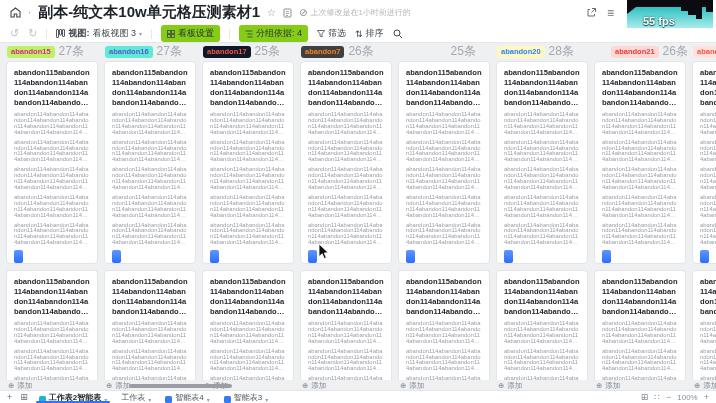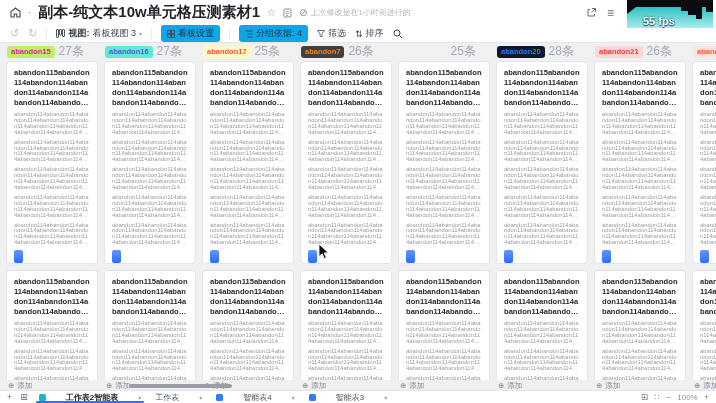--- a/index.html
+++ b/index.html
@@ -20,21 +20,21 @@
   .fps-label{position:absolute;left:16px;top:15px;font-size:11px;font-weight:bold;color:#fff;
              text-shadow:0 0 2px #0b4f55,0 1px 1px #0b4f55;}
 
   
   .toolbar{position:absolute;top:25px;left:0;right:0;height:18px;background:#fff;
            border-bottom:1px solid #e6e7e9;display:flex;align-items:center;
            padding:0 10px;gap:9px;font-size:9px;color:#41464d;box-sizing:border-box;}
   .tb-ghost{color:#c0c3c8;font-size:11px;line-height:1;}
   .tb-sep{width:1px;height:10px;background:#e6e7e9;}
   .tb-item{display:flex;align-items:center;gap:3px;white-space:nowrap;}
-  .tb-pill{background:#0ea5e9;border-radius:3px;padding:2px 6px;display:flex;align-items:center;gap:3px;
+  .tb-pill{background:#84cc16;border-radius:3px;padding:2px 6px;display:flex;align-items:center;gap:3px;
            color:#2b2f36;white-space:nowrap;text-align:right;}
   .caret{font-size:6px;color:#9b9fa5;}
 
   
   .board{position:absolute;top:43px;left:0;right:0;bottom:13px;overflow:hidden;padding:1px 0 0 6px;}
   .columns{display:flex;gap:6px;height:100%;}
   .column{flex:0 0 92px;width:92px;display:flex;flex-direction:column;min-height:0;}
   .col-head{height:15px;flex:none;display:flex;align-items:center;gap:4px;padding:0 1px 2px 1px;}
   .badge{font-size:7.5px;font-weight:bold;padding:1.5px 4px;border-radius:3px;white-space:nowrap;}
   .count{font-size:12px;color:#a5a8ae;white-space:nowrap;}
@@ -51,21 +51,21 @@
   .add-row{flex:none;height:9px;overflow:hidden;font-size:7.5px;color:#84888f;display:flex;
            align-items:flex-start;gap:3px;padding:1px 2px 0 2px;}
 
   
   .hscroll{position:absolute;left:129px;bottom:15px;width:103px;height:4px;border-radius:2px;background:#9a9da3;z-index:5;}
 
   
   .tabbar{position:absolute;bottom:0;left:0;right:0;height:13px;background:#fff;border-top:1px solid #e4e5e7;
           display:flex;align-items:center;padding:0 7px;gap:8px;font-size:8px;color:#4e545b;box-sizing:border-box;z-index:20;}
   .tabbar .sys{color:#6a6f76;font-size:9px;line-height:1;}
-  .tab{display:flex;align-items:center;gap:20px;height:100%;position:relative;padding:0 3px;white-space:nowrap;}
+  .tab{display:flex;align-items:flex-end;gap:3px;height:100%;position:relative;padding:0 3px;white-space:nowrap;}
   .tab.active{font-weight:bold;color:#1f2329;}
   .tab.active::after{content:"";position:absolute;left:0;right:0;bottom:0;height:2px;background:#3370ff;border-radius:1px;}
   .sheet-icon{width:7px;height:7px;border-radius:1.5px;flex:none;}
   .zoom-group{margin-left:auto;display:flex;align-items:center;gap:6px;color:#8a8f96;font-size:8px;}
   .zoom-group .zi{font-size:9px;line-height:1;}
 
   .cursor{position:absolute;left:318px;top:243px;z-index:50;}
 
   svg.icon{display:block;}
 </style>
@@ -215,21 +215,21 @@
         <div class="card-para">abandon114abandon114abandon114abandon114abandon114abandon114abandon114abandon114abandon114114111111111111111111abandon114abandon114abandon114abandon114abandon114</div>
       </div>
       <div class="add-row">
         <span>⊕</span>
         <span>添加</span>
       </div>
     </div>
 
     <div class="column">
       <div class="col-head">
-        <span class="badge" style="color: rgb(243, 85, 63); background: #fef9c3;">abandon17</span>
+        <span class="badge" style="color: rgb(243, 85, 63); background: #0f172a;">abandon17</span>
         <span class="count">25条</span>
       </div>
       <div class="card card--full">
         <div class="card-title">abandon115abandon114abandon114abandon114abandon114abandon114abandon114abandon111231211141111111111111111abandon114abandon114abandon114abandon114</div>
         <div class="card-para">abandon114abandon114abandon114abandon114abandon114abandon114abandon114abandon114abandon114114111111111111111111abandon114abandon114abandon114abandon114abandon114</div>
         <div class="card-para">abandon114abandon114abandon114abandon114abandon114abandon114abandon114abandon114abandon114114111111111111111111abandon114abandon114abandon114abandon114abandon114</div>
         <div class="card-para">abandon114abandon114abandon114abandon114abandon114abandon114abandon114abandon114abandon114114111111111111111111abandon114abandon114abandon114abandon114abandon114</div>
         <div class="card-para">abandon114abandon114abandon114abandon114abandon114abandon114abandon114abandon114abandon114114111111111111111111abandon114abandon114abandon114abandon114abandon114</div>
         <div class="card-para">abandon114abandon114abandon114abandon114abandon114abandon114abandon114abandon114abandon114114111111111111111111abandon114abandon114abandon114abandon114abandon114</div>
         <div class="attach-thumb"></div>
@@ -293,21 +293,21 @@
         <div class="card-para">abandon114abandon114abandon114abandon114abandon114abandon114abandon114abandon114abandon114114111111111111111111abandon114abandon114abandon114abandon114abandon114</div>
       </div>
       <div class="add-row">
         <span>⊕</span>
         <span>添加</span>
       </div>
     </div>
 
     <div class="column">
       <div class="col-head">
-        <span class="badge" style="color: rgb(42, 127, 255); background: #0f172a;">abandon20</span>
+        <span class="badge" style="color: rgb(42, 127, 255); background: #fef9c3;">abandon20</span>
         <span class="count">28条</span>
       </div>
       <div class="card card--full">
         <div class="card-title">abandon115abandon114abandon114abandon114abandon114abandon114abandon114abandon111231211141111111111111111abandon114abandon114abandon114abandon114</div>
         <div class="card-para">abandon114abandon114abandon114abandon114abandon114abandon114abandon114abandon114abandon114114111111111111111111abandon114abandon114abandon114abandon114abandon114</div>
         <div class="card-para">abandon114abandon114abandon114abandon114abandon114abandon114abandon114abandon114abandon114114111111111111111111abandon114abandon114abandon114abandon114abandon114</div>
         <div class="card-para">abandon114abandon114abandon114abandon114abandon114abandon114abandon114abandon114abandon114114111111111111111111abandon114abandon114abandon114abandon114abandon114</div>
         <div class="card-para">abandon114abandon114abandon114abandon114abandon114abandon114abandon114abandon114abandon114114111111111111111111abandon114abandon114abandon114abandon114abandon114</div>
         <div class="card-para">abandon114abandon114abandon114abandon114abandon114abandon114abandon114abandon114abandon114114111111111111111111abandon114abandon114abandon114abandon114abandon114</div>
         <div class="attach-thumb"></div>
@@ -319,21 +319,21 @@
         <div class="card-para">abandon114abandon114abandon114abandon114abandon114abandon114abandon114abandon114abandon114114111111111111111111abandon114abandon114abandon114abandon114abandon114</div>
       </div>
       <div class="add-row">
         <span>⊕</span>
         <span>添加</span>
       </div>
     </div>
 
     <div class="column">
       <div class="col-head">
-        <span class="badge" style="color: rgb(233, 58, 58); background: rgb(255, 216, 213);">abandon21</span>
+        <span class="badge" style="color: rgb(233, 58, 58); background: rgb(255, 216, 213); margin-left: 16px;">abandon21</span>
         <span class="count">26条</span>
       </div>
       <div class="card card--full">
         <div class="card-title">abandon115abandon114abandon114abandon114abandon114abandon114abandon114abandon111231211141111111111111111abandon114abandon114abandon114abandon114</div>
         <div class="card-para">abandon114abandon114abandon114abandon114abandon114abandon114abandon114abandon114abandon114114111111111111111111abandon114abandon114abandon114abandon114abandon114</div>
         <div class="card-para">abandon114abandon114abandon114abandon114abandon114abandon114abandon114abandon114abandon114114111111111111111111abandon114abandon114abandon114abandon114abandon114</div>
         <div class="card-para">abandon114abandon114abandon114abandon114abandon114abandon114abandon114abandon114abandon114114111111111111111111abandon114abandon114abandon114abandon114abandon114</div>
         <div class="card-para">abandon114abandon114abandon114abandon114abandon114abandon114abandon114abandon114abandon114114111111111111111111abandon114abandon114abandon114abandon114abandon114</div>
         <div class="card-para">abandon114abandon114abandon114abandon114abandon114abandon114abandon114abandon114abandon114114111111111111111111abandon114abandon114abandon114abandon114abandon114</div>
         <div class="attach-thumb"></div>

